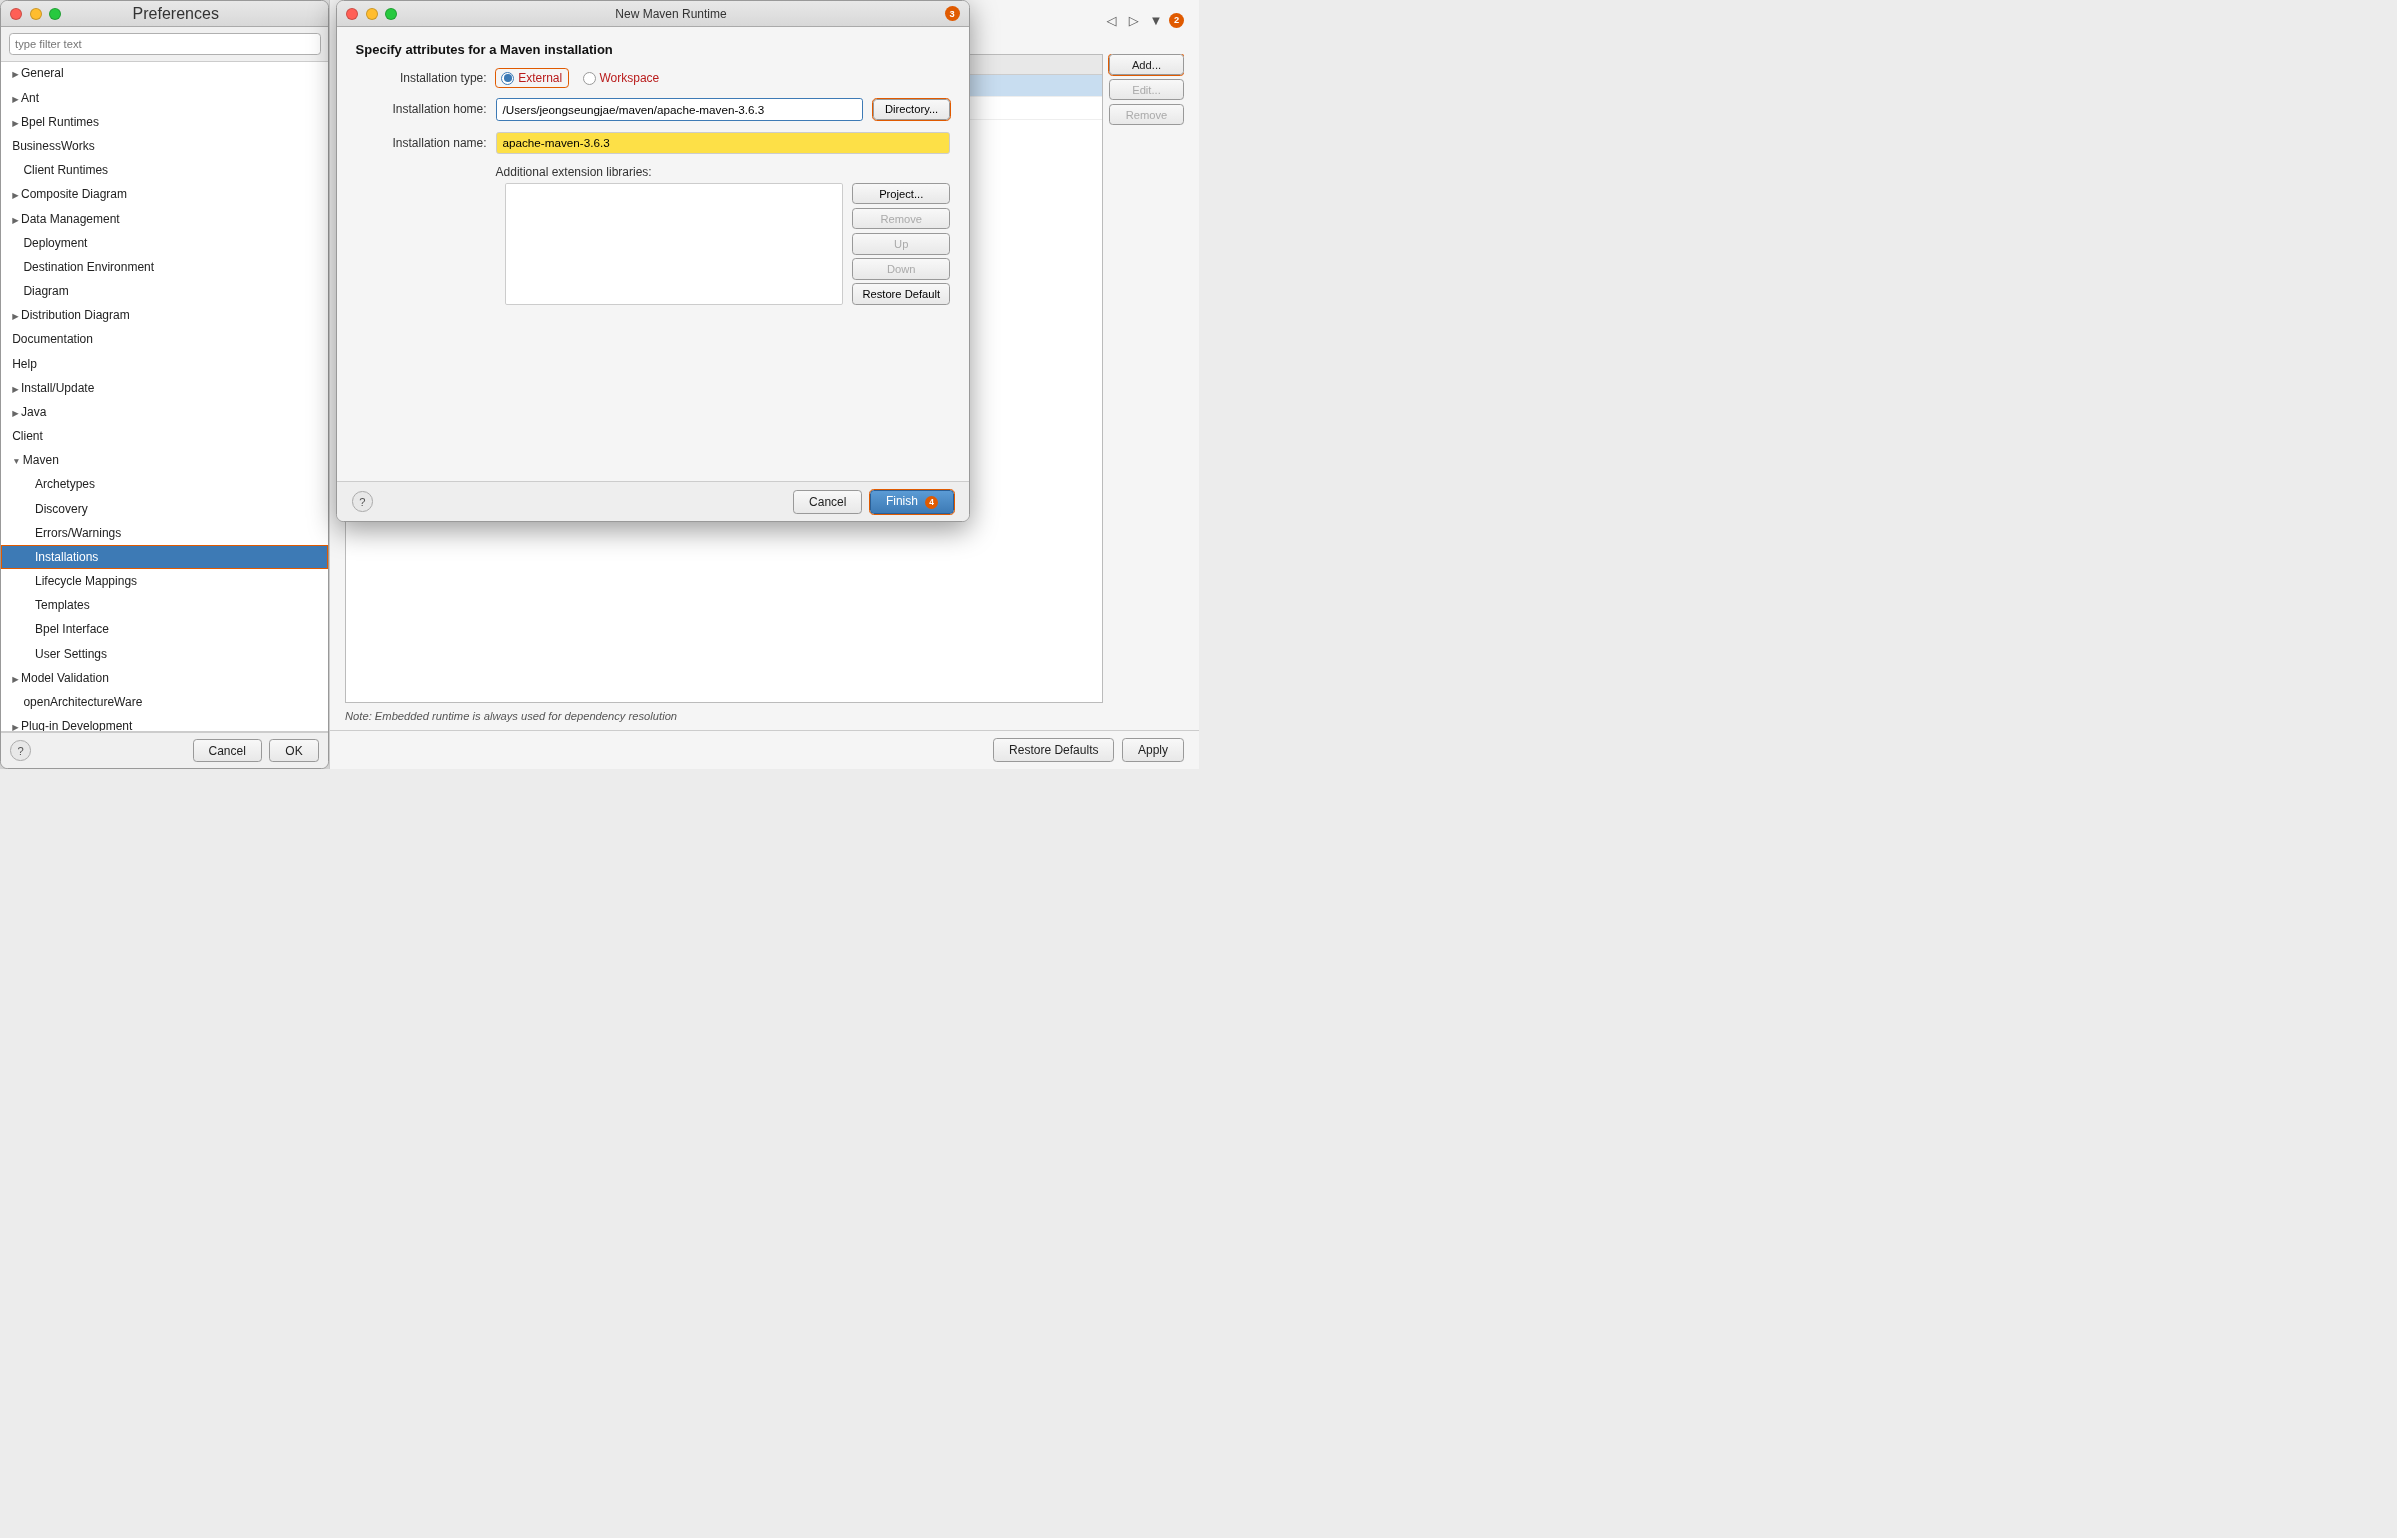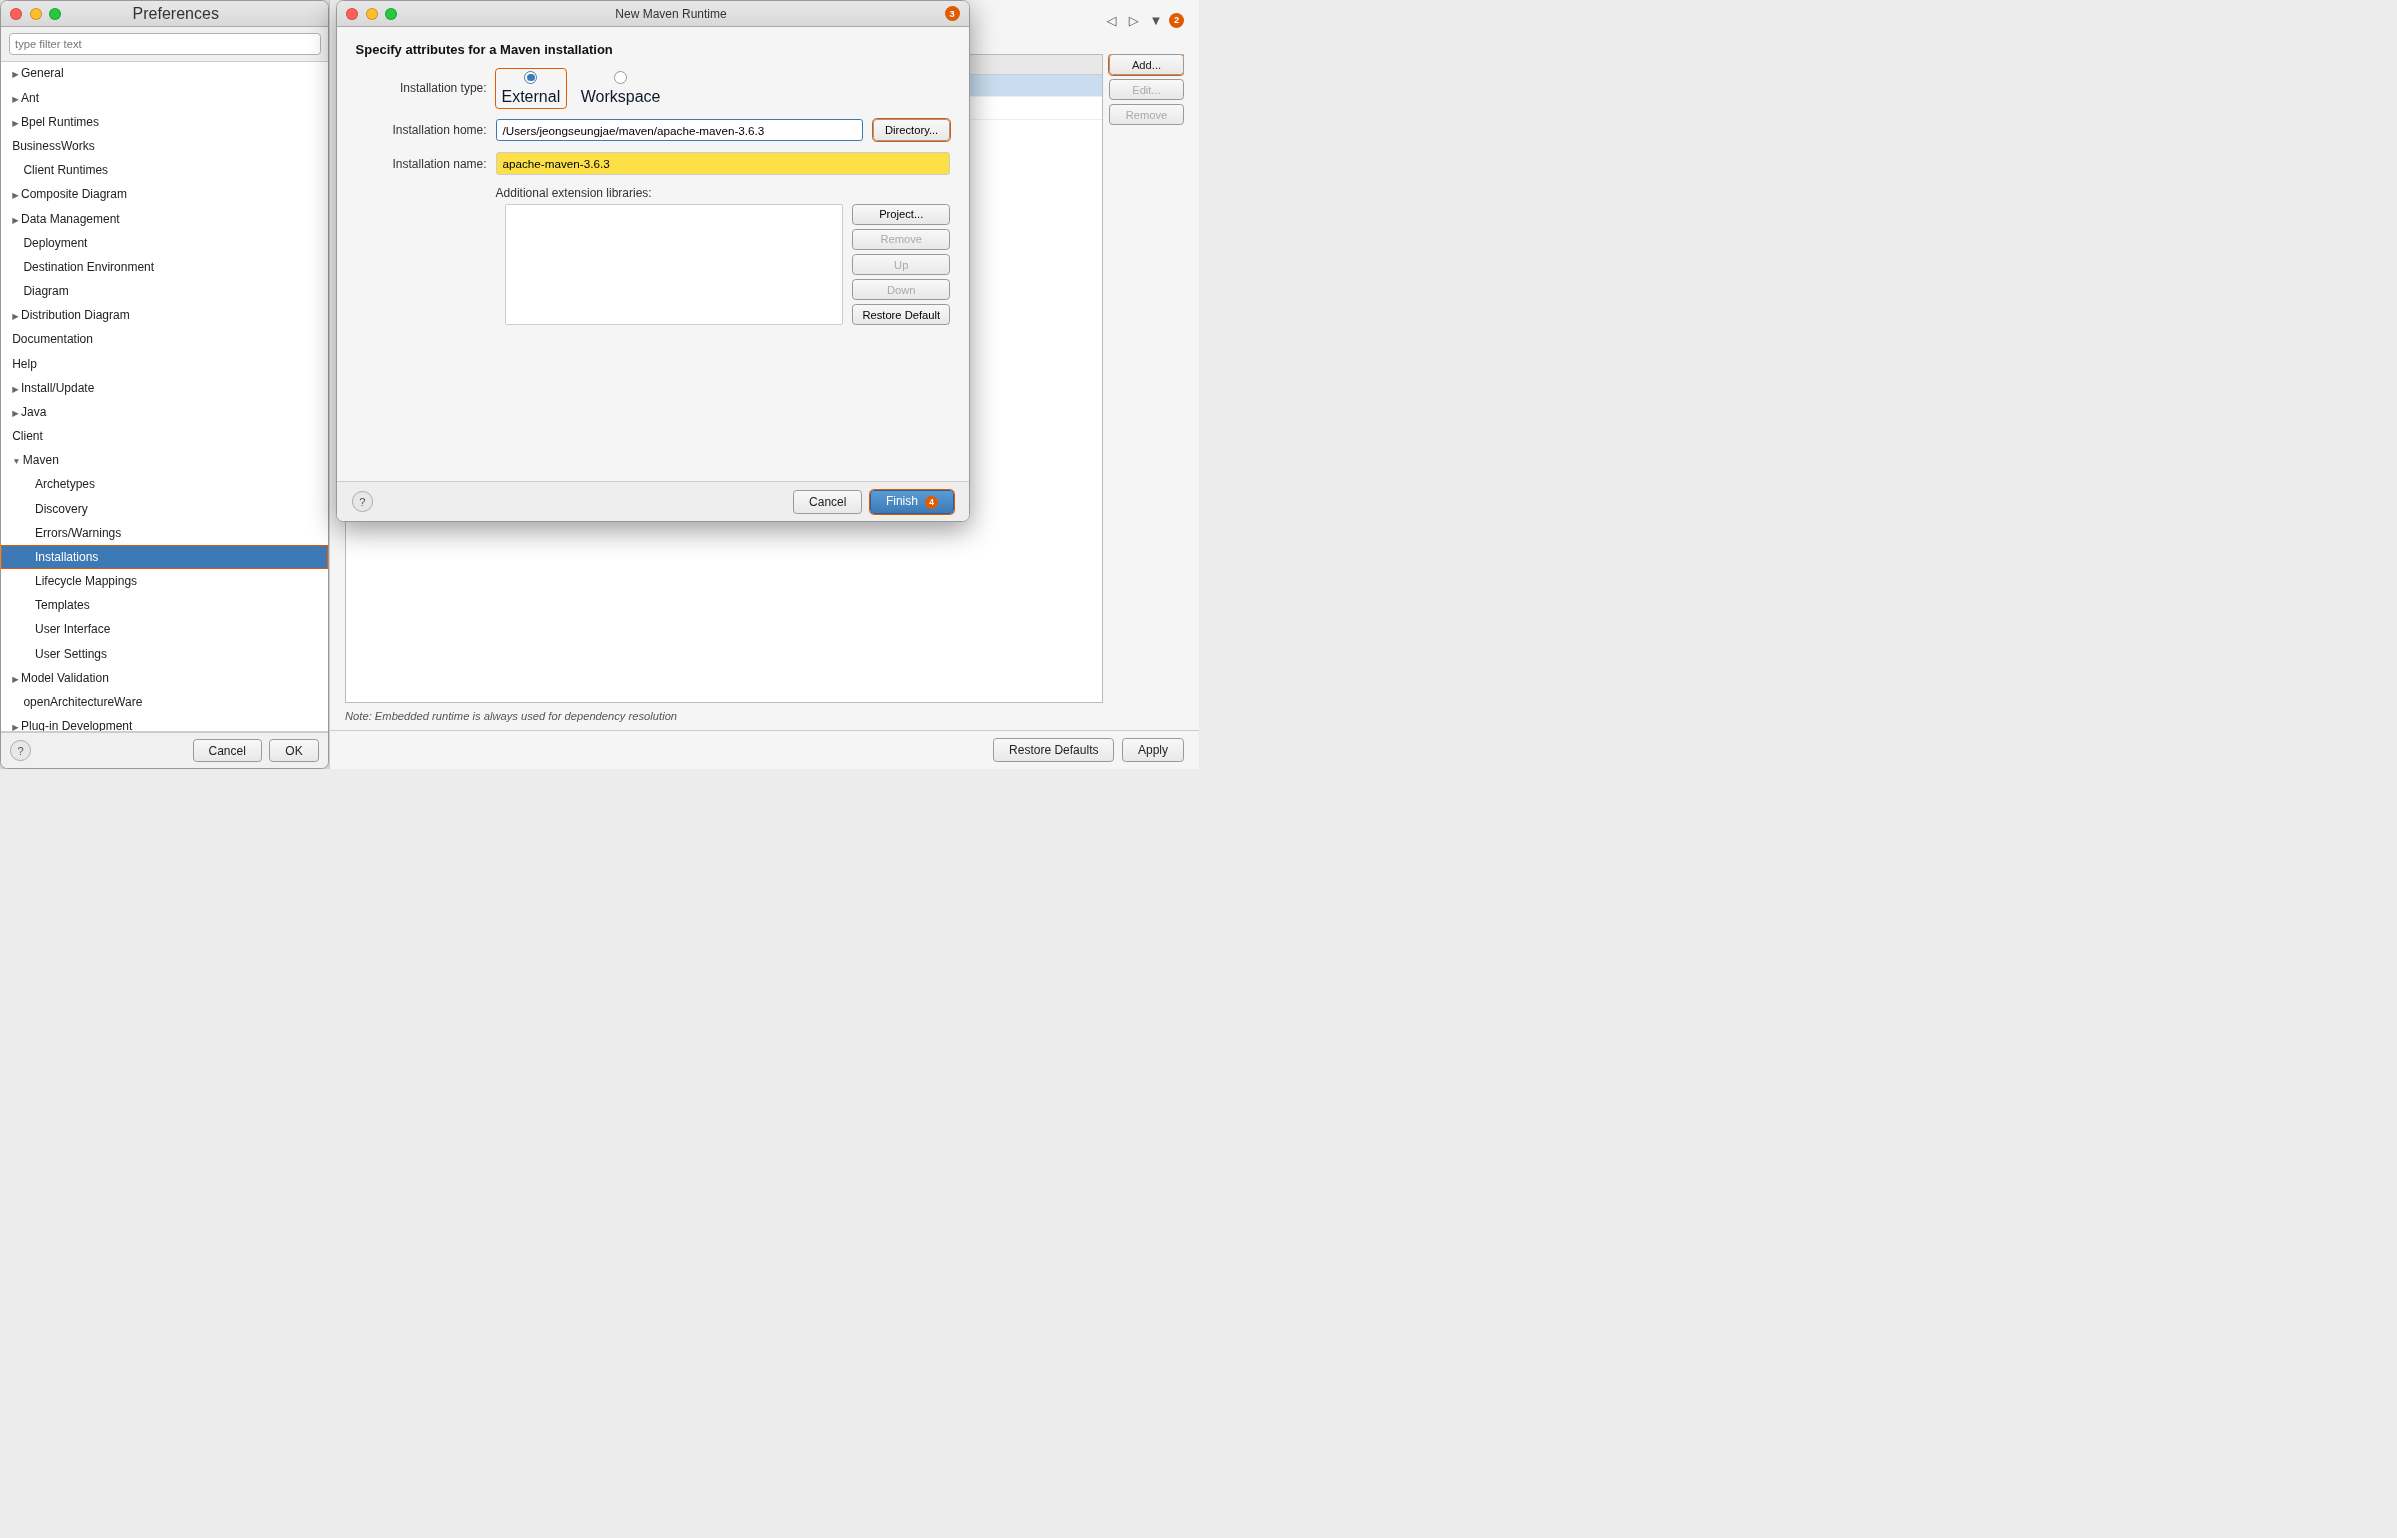--- a/index.html
+++ b/index.html
@@ -297,24 +297,23 @@
     }
     .radio-group {
       display: flex;
       align-items: center;
       gap: 15px;
     }
     .radio-option {
       display: flex;
       align-items: center;
       gap: 3.7px;
-      font-size: 16px;
-      color: #0f172a;
-      cursor: pointer;
-      flex-direction: column;
+      font-size: 12px;
+      color: #b91c1c;
+      cursor: pointer;
     }
     .radio-dot {
       width: 13px; height: 13px;
       border-radius: 50%;
       border: 0.9px solid #999;
       background: white;
       display: flex; align-items: center; justify-content: center;
       flex-shrink: 0;
     }
     .radio-dot.selected {
@@ -455,21 +454,21 @@
     <div class="tree-item expandable">Install/Update</div>
     <div class="tree-item expandable">Java</div>
     <div class="tree-item">Client</div>
     <div class="tree-item expanded">Maven</div>
     <div class="tree-item child2">Archetypes</div>
     <div class="tree-item child2">Discovery</div>
     <div class="tree-item child2">Errors/Warnings</div>
     <div class="tree-item child2 selected">Installations</div>
     <div class="tree-item child2">Lifecycle Mappings</div>
     <div class="tree-item child2">Templates</div>
-    <div class="tree-item child2">User Interface</div>
+    <div class="tree-item child2">Bpel Interface</div>
     <div class="tree-item child2">User Settings</div>
     <div class="tree-item expandable">Model Validation</div>
     <div class="tree-item child">openArchitectureWare</div>
     <div class="tree-item expandable">Plug-in Development</div>
 
   </div>
 
   <div class="pref-footer">
     <div class="help-btn">?</div>
     <div class="pref-footer-btns">

